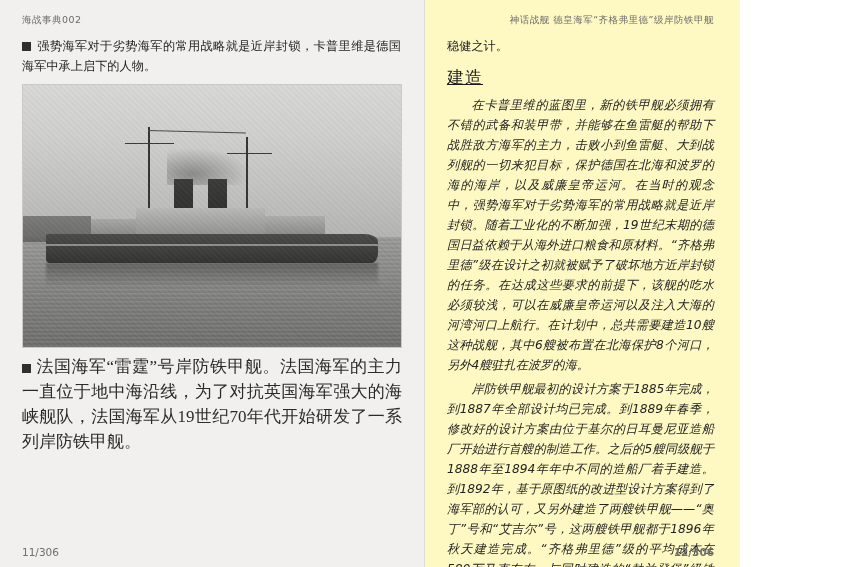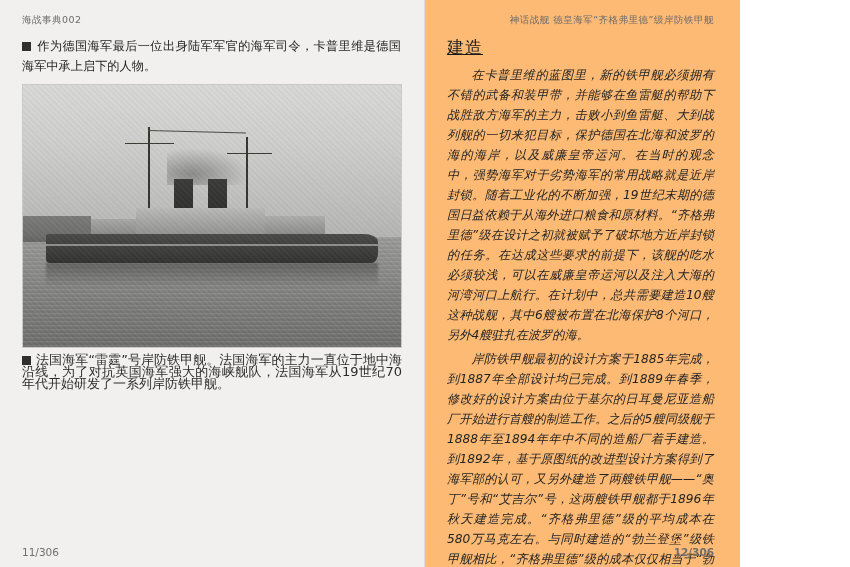--- a/index.html
+++ b/index.html
@@ -25,21 +25,21 @@
     height: 567px;
     box-sizing: border-box;
   }
   .page-left {
     width: 425px;
     background: #f1f0ee;
     padding: 14px 24px 0 22px;
   }
   .page-right {
     width: 425px;
-    background: #fdba74;
+    background: #fef9c3;
     padding: 14px 26px 0 22px;
   }
   .gutter {
     position: absolute;
     left: 424px;
     top: 0;
     width: 3px;
     height: 567px;
     background: linear-gradient(to right, rgba(0,0,0,0.10), rgba(0,0,0,0.03), rgba(0,0,0,0.10));
   }
@@ -143,26 +143,27 @@
     position: absolute; left: 6%; top: 68%; width: 88%; height: 9%;
     background: linear-gradient(to bottom, rgba(45,45,43,.45), rgba(110,110,108,0));
     filter: blur(1px);
   }
   .grain {
     position: absolute; left:0; top:0; width:100%; height:100%;
     background: repeating-linear-gradient(45deg, rgba(255,255,255,0.025) 0 2px, rgba(0,0,0,0.025) 2px 4px);
     pointer-events: none;
   }
   .caption {
-    font-size: 13px;
-    line-height: 12px;
+    font-size: 17px;
+    line-height: 25px;
     color: #2b2b2b;
     margin-top: 6px;
     text-align: justify;
     width: 380px;
+    font-family: Liberation Serif, serif;
   }
   .cap-mark {
     display: inline-block;
     width: 9px; height: 9px;
     background: #2f2f2f;
     margin-right: 5px;
     vertical-align: -1px;
   }
   .bullet-mark {
     display: inline-block;
@@ -190,21 +191,21 @@
 </style>
 </head>
 <body>
 
 <div class="spread">
 
   <div class="page page-left">
     <div class="running-head run-left">海战事典002</div>
 
     <p class="para">
-      <span class="bullet-mark"></span><span>作为德国海军最后一位出身陆军军官的海军司令，卡普里维是德国海军中承上启下的人物。</span>
+      <span class="bullet-mark"></span><span>强势海军对于劣势海军的常用战略就是近岸封锁，卡普里维是德国海军中承上启下的人物。</span>
     </p>
 
     <div class="figure">
       <div class="photo">
         <div class="sky"></div>
         <div class="sea"></div>
         <div class="shore"></div>
         <div class="smoke"></div>
         <div class="mast m1"></div>
         <div class="mast m2"></div>
@@ -228,20 +229,21 @@
 
 
     <div class="folio folio-left">11/306</div>
   </div>
 
   <div class="gutter"></div>
 
   <div class="page page-right">
     <div class="running-head run-right">神话战舰 德皇海军“齐格弗里德”级岸防铁甲舰</div>
 
+    <p class="para">稳健之计。</p>
 
     <h2 class="section">建造</h2>
 
     <p class="para indent">在卡普里维的蓝图里，新的铁甲舰必须拥有不错的武备和装甲带，并能够在鱼雷艇的帮助下战胜敌方海军的主力，击败小到鱼雷艇、大到战列舰的一切来犯目标，保护德国在北海和波罗的海的海岸，以及威廉皇帝运河。在当时的观念中，强势海军对于劣势海军的常用战略就是近岸封锁。随着工业化的不断加强，19世纪末期的德国日益依赖于从海外进口粮食和原材料。“齐格弗里德”级在设计之初就被赋予了破坏地方近岸封锁的任务。在达成这些要求的前提下，该舰的吃水必须较浅，可以在威廉皇帝运河以及注入大海的河湾河口上航行。在计划中，总共需要建造10艘这种战舰，其中6艘被布置在北海保护8个河口，另外4艘驻扎在波罗的海。</p>
     <p class="para indent">岸防铁甲舰最初的设计方案于1885年完成，到1887年全部设计均已完成。到1889年春季，修改好的设计方案由位于基尔的日耳曼尼亚造船厂开始进行首艘的制造工作。之后的5艘同级舰于1888年至1894年年中不同的造船厂着手建造。到1892年，基于原图纸的改进型设计方案得到了海军部的认可，又另外建造了两艘铁甲舰——“奥丁”号和“艾吉尔”号，这两艘铁甲舰都于1896年秋天建造完成。“齐格弗里德”级的平均成本在580万马克左右。与同时建造的“勃兰登堡”级铁甲舰相比，“齐格弗里德”级的成本仅仅相当于“勃兰登堡”级的三分之二（后者平均约为1600万帝国马克马）。在建造费用上，“齐格弗里德”级保持在了一个较低的水平上。不过，由于当年德国船厂的建造水平不同，每艘船的成本并不一致。最初的三艘都是在老牌民</p>
 
     <div class="folio folio-right">12/306</div>
   </div>
 
 </div>

